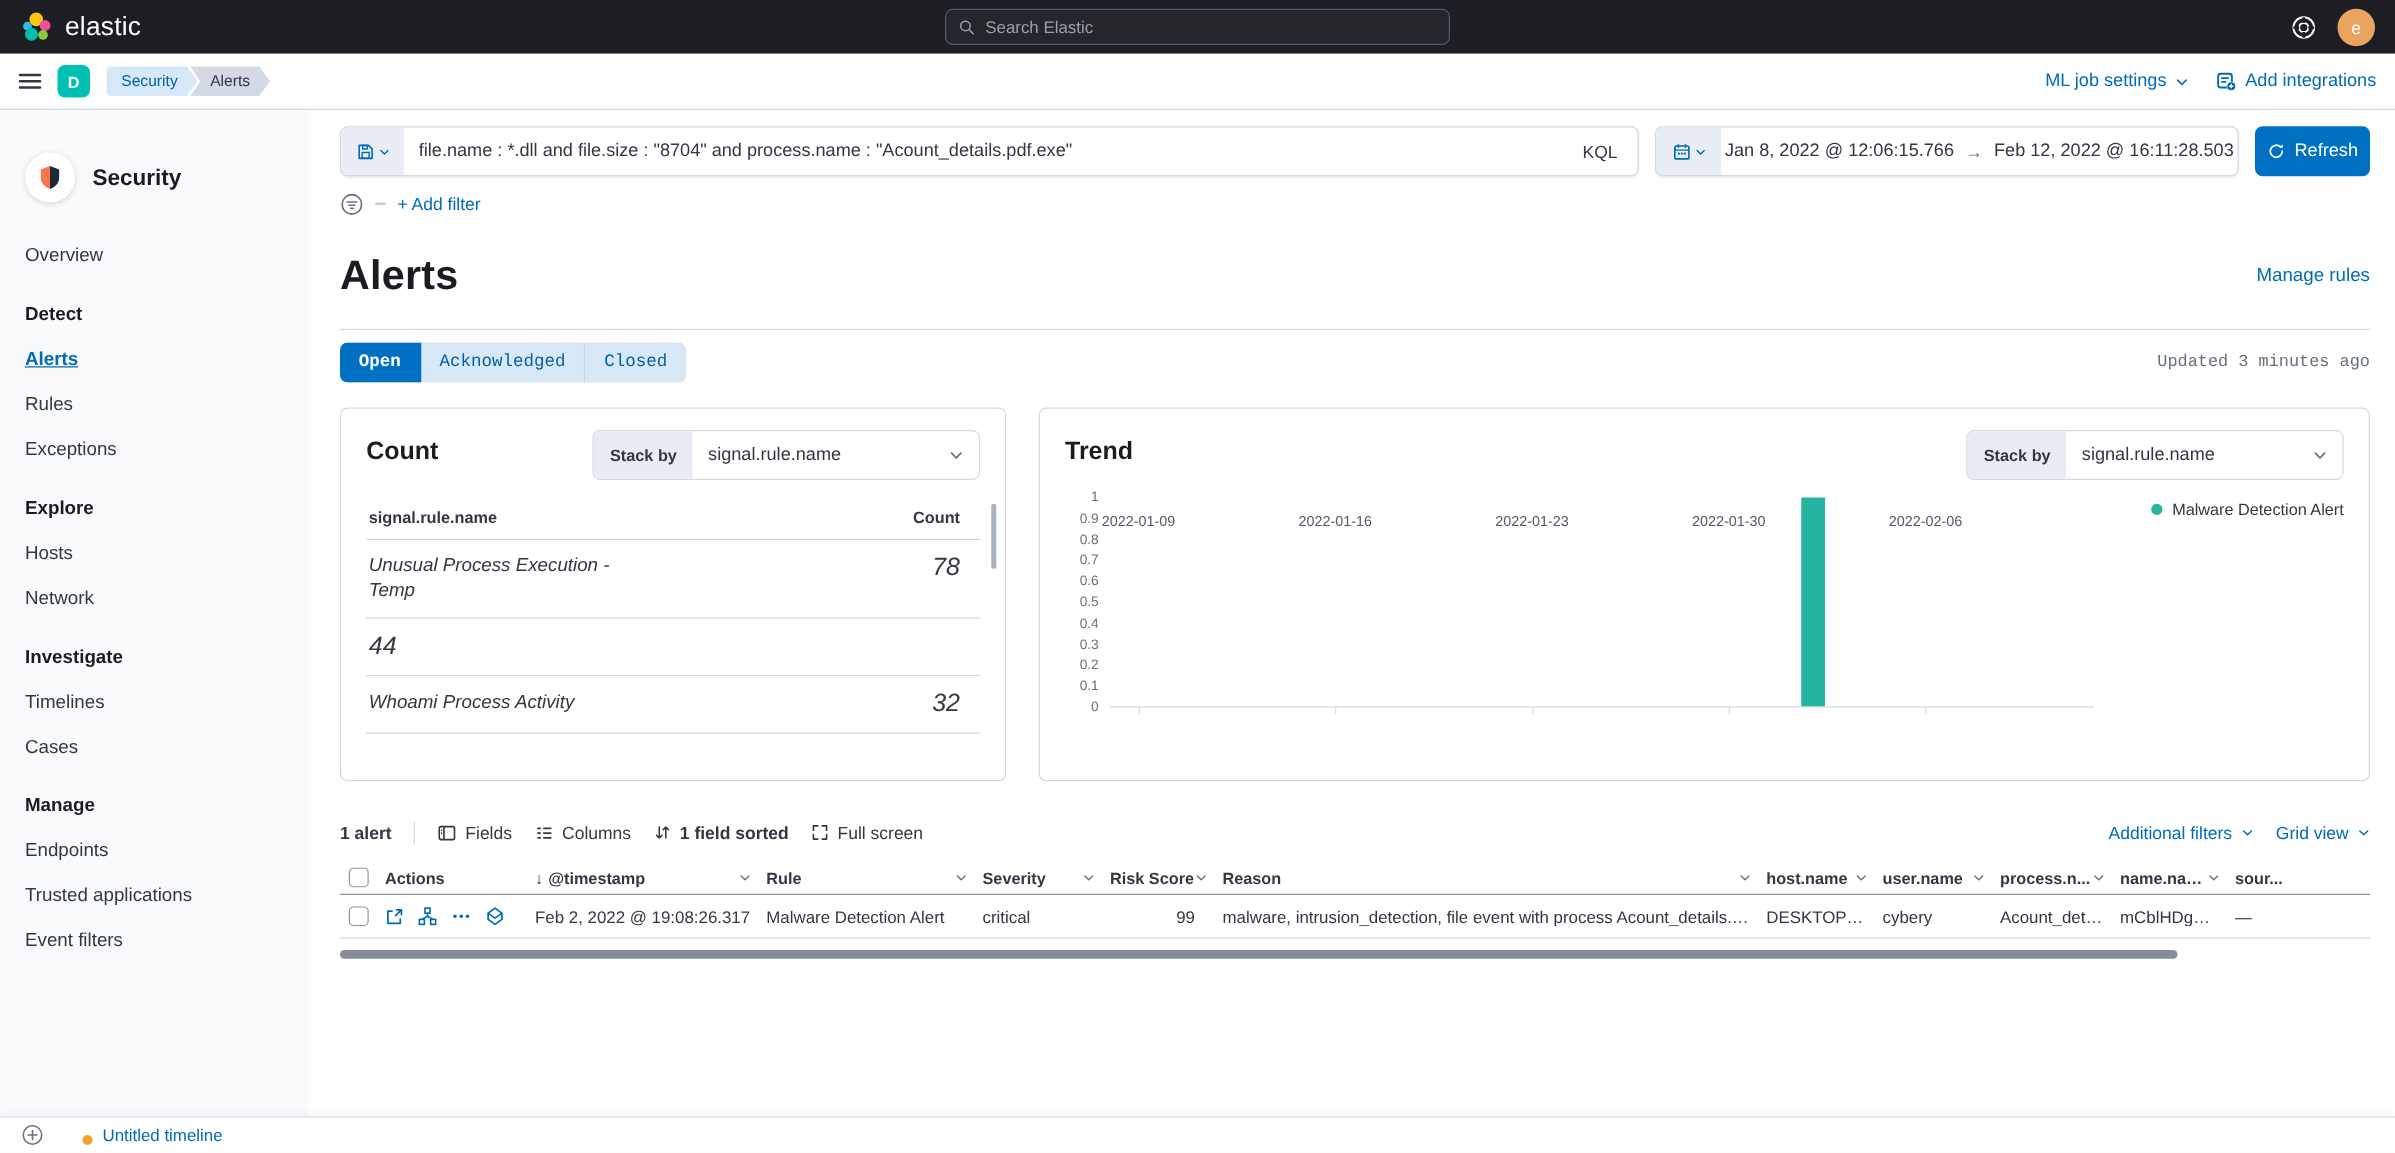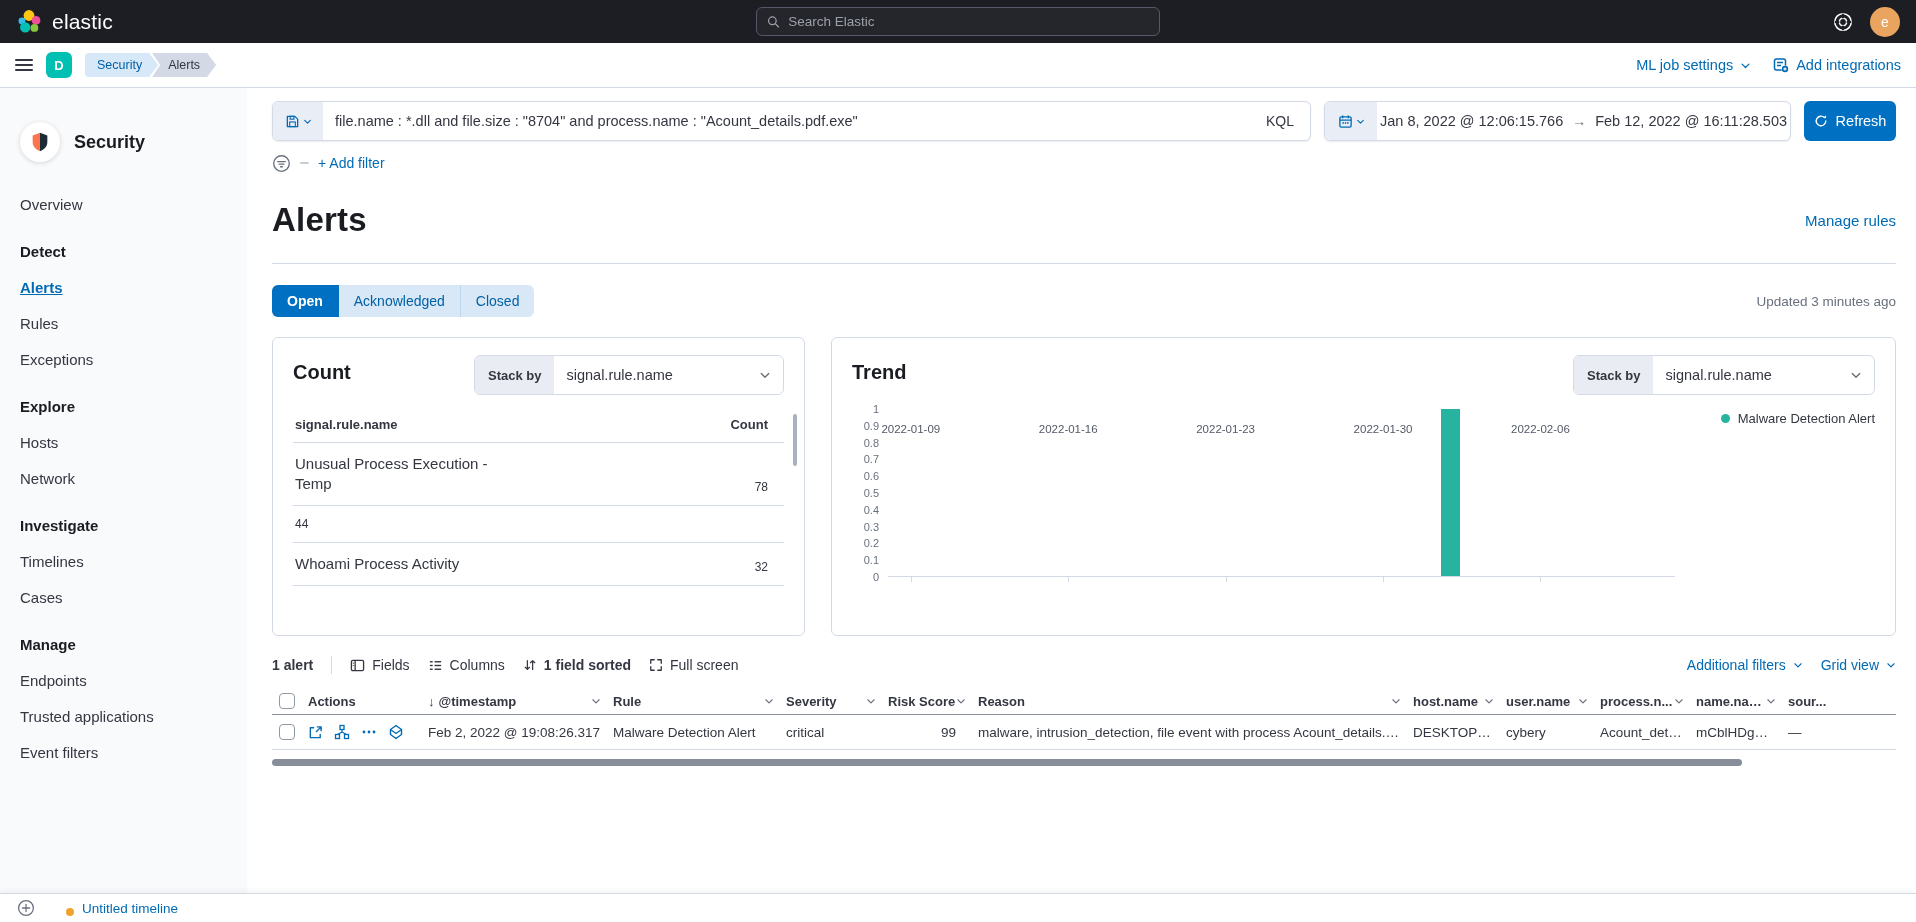--- a/index.html
+++ b/index.html
@@ -57,21 +57,21 @@
   .dash { width:9px; height:2px; background:#C9CDD4; border-radius:1px; }
   .add-filter { color:#006BB4; font-size:14px; cursor:pointer; }
 
   
   .page-head { margin-top:25px; display:flex; align-items:center; }
   .page-title { font-size:33px; font-weight:bold; color:#1A1C21; letter-spacing:.2px; }
   .manage-rules { margin-left:auto; color:#006BB4; font-size:15px; cursor:pointer; }
   .divider { margin-top:24px; border-top:1px solid #D3DAE6; }
 
   
-  .status-row { margin-top:21px; display:flex; align-items:center; }
+  .status-row { margin-top:10px; display:flex; align-items:center;font-family:Liberation Mono, monospace; }
   .tab-group { display:flex; border-radius:6px; overflow:hidden; background:#D9E8F6; }
   .tab { height:32px; padding:0 15px; display:flex; align-items:center; font-size:14px; color:#0061A6; cursor:pointer; border-right:1px solid rgba(0,97,166,0.12); }
   .tab:last-child { border-right:none; }
   .tab.active { background:#0071C2; color:#fff; font-weight:bold; }
   .updated { margin-left:auto; color:#69707D; font-size:13.5px; }
 
   
   .panels { margin-top:20px; display:flex; gap:26px; }
   .panel { border:1px solid #D3DAE6; border-radius:6px; padding:17px 20px; height:299px; background:#fff; position:relative; overflow:hidden; }
   .panel.count { width:533px; flex-shrink:0; }
@@ -79,39 +79,39 @@
   .panel-head { display:flex; align-items:flex-start; justify-content:space-between; }
   .panel-title { font-size:20px; font-weight:bold; color:#1A1C21; margin-top:6px; }
   .stackby { height:40px; border:1px solid #D3DAE6; border-radius:6px; display:flex; overflow:hidden; background:#fff; }
   .stackby.w1 { width:310px; } .stackby.w2 { width:302px; }
   .sb-label { background:#E9EDF3; padding:0 13px; display:flex; align-items:center; font-size:13px; font-weight:bold; color:#343741; }
   .sb-value { flex:1; padding:0 12px; display:flex; align-items:center; font-size:14.5px; color:#343741; cursor:pointer; }
   .sb-chev { display:flex; align-items:center; padding-right:12px; color:#69707D; cursor:pointer; }
 
   
   .ct-head { margin-top:16px; display:flex; justify-content:space-between; font-size:13px; font-weight:bold; color:#343741; padding:6px 2px 10px 2px; border-bottom:1px solid #D3DAE6; }
-  .ct-row { display:flex; justify-content:space-between; align-items:flex-end; padding:11px 2px; border-bottom:1px solid #D3DAE6; }
+  .ct-row { display:flex; justify-content:space-between; align-items:flex-start; padding:11px 2px; border-bottom:1px solid #D3DAE6;font-style:italic; }
   .ct-name { font-size:15px; color:#343741; line-height:20px; max-width:330px; }
-  .ct-count { font-size:12px; color:#343741; padding-right:14px; }
+  .ct-count { font-size:20px; color:#343741; padding-right:14px; }
   .vscroll { position:absolute; right:7px; top:76px; width:4px; height:52px; background:#A9B2C0; border-radius:2px; }
 
   
   .chart { margin-top:14px; display:flex; }
   .y-axis { width:36px; position:relative; height:168px; flex-shrink:0; }
   .y-axis span { position:absolute; right:9px; transform:translateY(-50%); font-size:11px; color:#69707D; }
   .plot { flex:1; max-width:845px; position:relative; height:168px; border-bottom:1px solid #D3DAE6; }
   .bar { position:absolute; width:19px; left:calc(71.4% - 9px); top:0; bottom:0; background:#26B3A0; }
   .xtick { position:absolute; top:168px; width:1px; height:5px; background:#D3DAE6; }
   .xlabels { position:relative; }
   .xlabels span { position:absolute; top:14px; transform:translateX(-50%); font-size:11.5px; color:#535966; white-space:nowrap; }
   .legend { width:200px; flex-shrink:0; display:flex; justify-content:flex-end; align-items:flex-start; gap:8px; font-size:13px; color:#343741; padding-top:2px; }
   .legend-dot { width:9px; height:9px; border-radius:50%; background:#26B3A0; margin-top:3px; flex-shrink:0; }
 
   
-  .tbl-toolbar { margin-top:20px; display:flex; align-items:center; gap:18px; font-size:14px; color:#343741; }
+  .tbl-toolbar { margin-top:32px; display:flex; align-items:center; gap:18px; font-size:14px; color:#343741; }
   .tb-count { font-weight:bold; }
   .tb-sep { width:1px; height:18px; background:#D3DAE6; }
   .tb-btn { display:flex; align-items:center; gap:7px; cursor:pointer; color:#343741; }
   .tb-btn.bold { font-weight:bold; }
   .tb-right { margin-left:auto; display:flex; align-items:center; gap:18px; }
 
   
   .grid { margin-top:14px; }
   .g-head { display:flex; align-items:center; height:27px; border-bottom:1px solid #8A919E; font-size:13px; font-weight:bold; color:#343741; }
   .g-row { display:flex; align-items:center; height:35px; border-bottom:1px solid #D3DAE6; font-size:13.5px; color:#343741; }

